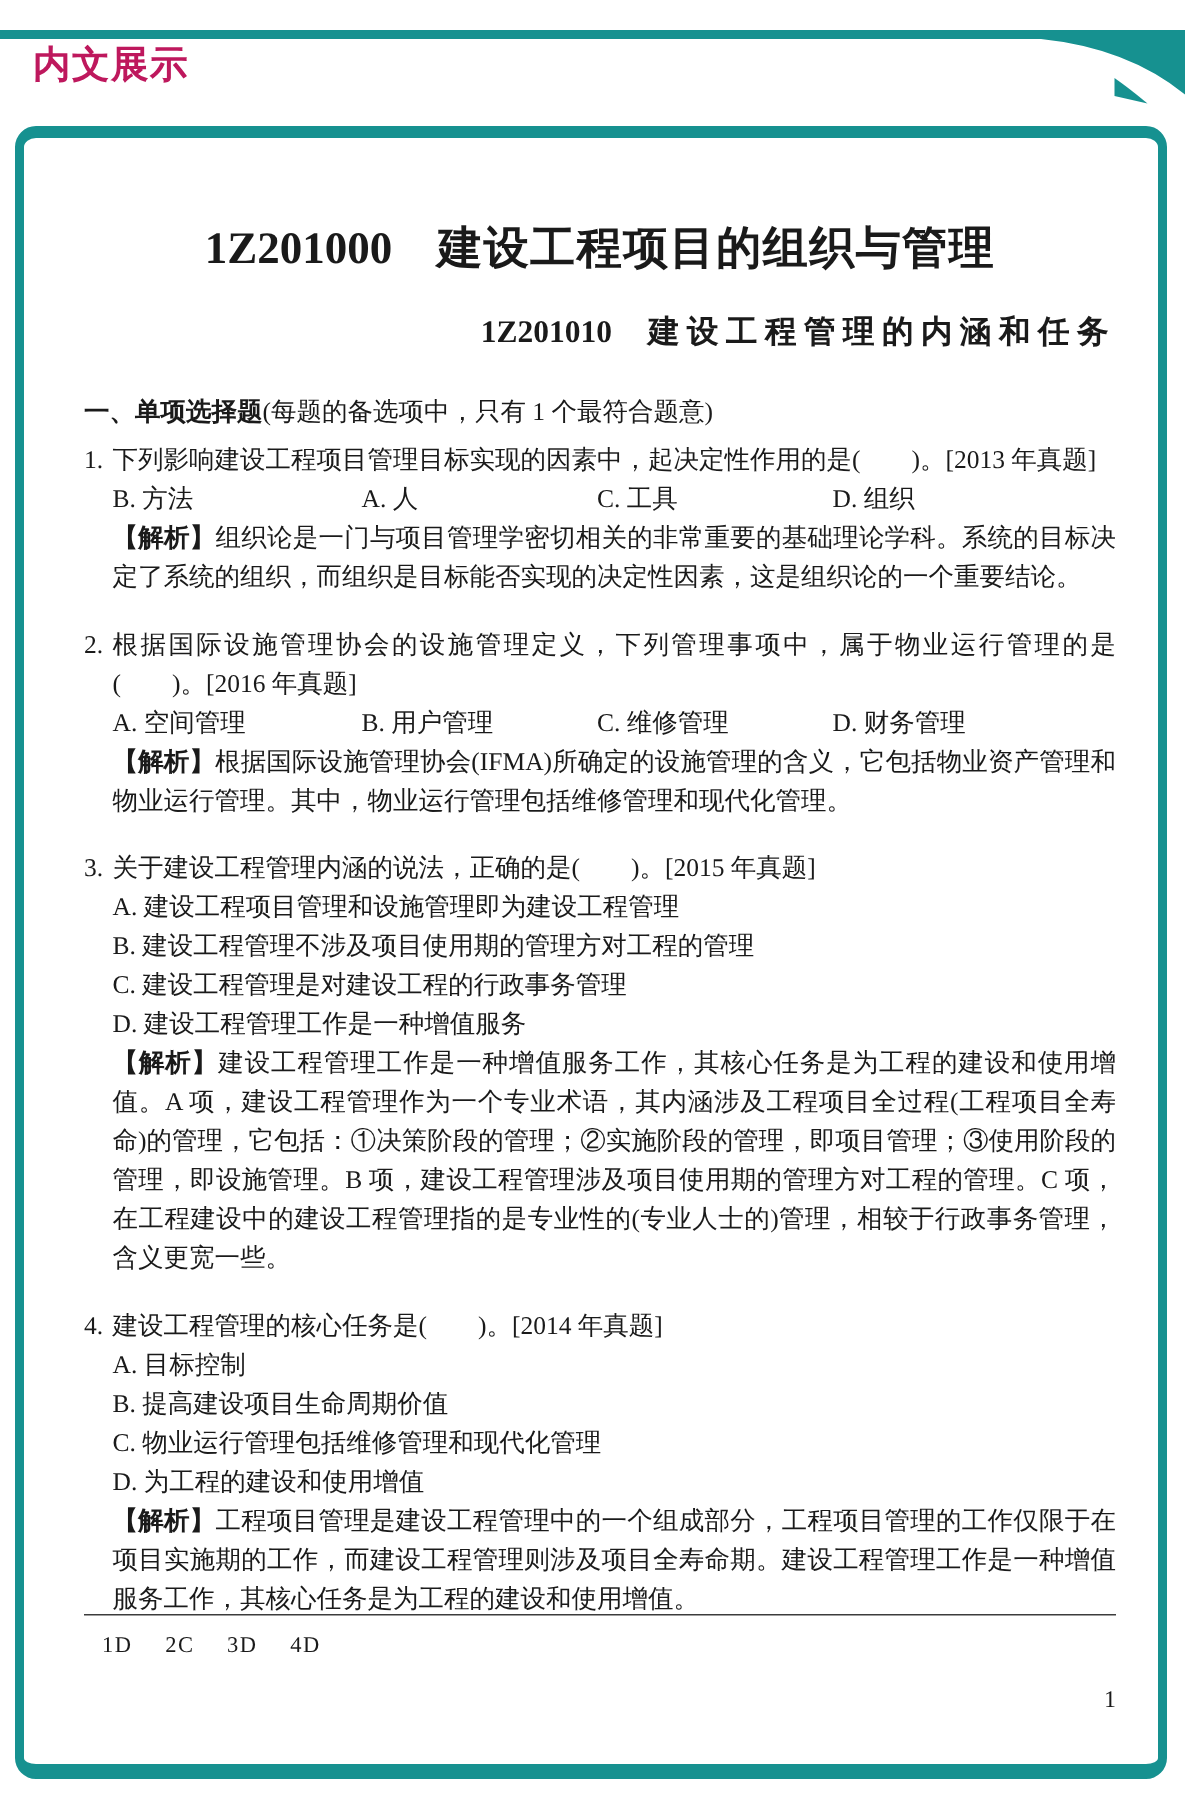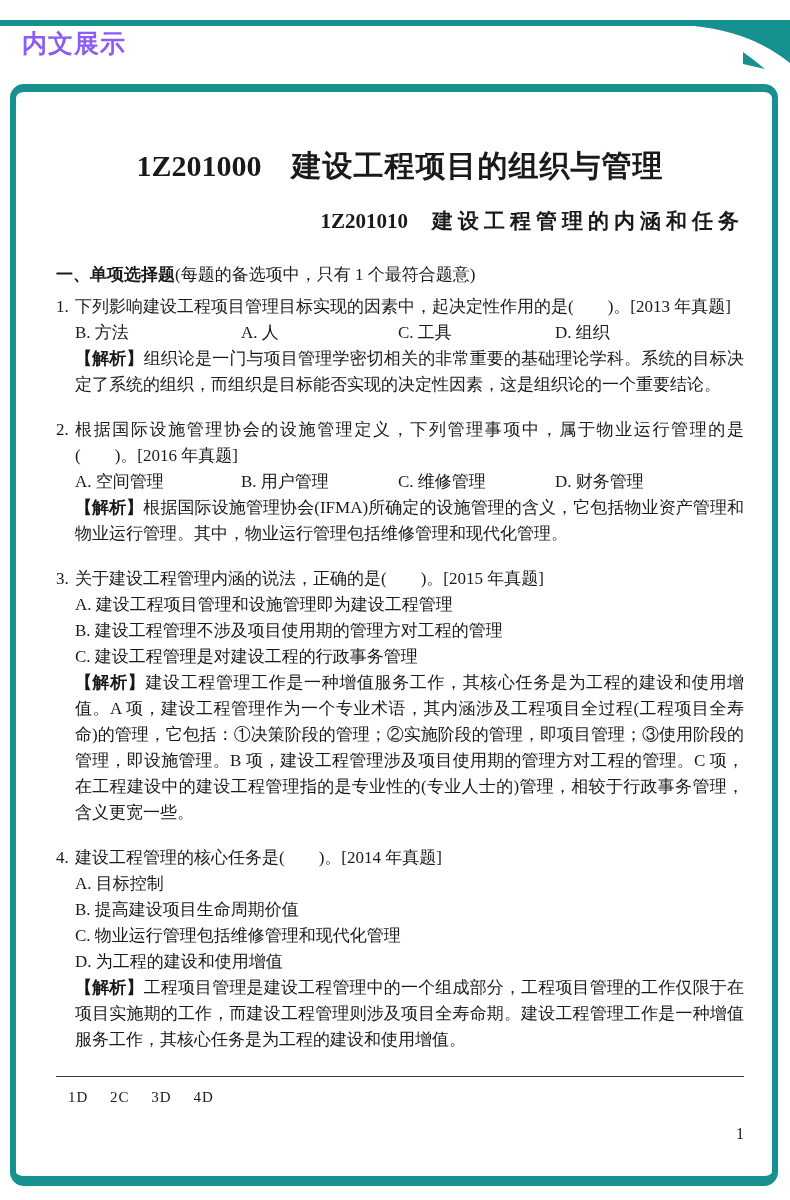--- a/index.html
+++ b/index.html
@@ -19,21 +19,21 @@
     width: 100%; height: 6px;
     background: #169190;
   }
   .banner-label {
     position: absolute;
     top: 29px; left: 22px;
     font-family: "Liberation Sans", "DejaVu Sans", sans-serif;
     font-weight: bold;
     font-size: 25px;
     line-height: 28px;
-    color: #8b5cf6;
+    color: #be185d;
     letter-spacing: 1px;
   }
   .corner-ribbon {
     position: absolute;
     top: 19px; right: 0;
     width: 96px; height: 60px;
   }
   .page-box {
     position: absolute;
     left: 10px; top: 84px;
@@ -181,20 +181,21 @@
 
       <div class="question">
         <div class="q-line">
           <span class="q-num">3.</span>
           <span class="q-text">关于建设工程管理内涵的说法，正确的是(　　)。[2015 年真题]</span>
         </div>
         <div class="options-stacked">
           <span class="option">A. 建设工程项目管理和设施管理即为建设工程管理</span>
           <span class="option">B. 建设工程管理不涉及项目使用期的管理方对工程的管理</span>
           <span class="option">C. 建设工程管理是对建设工程的行政事务管理</span>
+          <span class="option">D. 建设工程管理工作是一种增值服务</span>
         </div>
         <div class="analysis">
           <span class="label">【解析】</span><span>建设工程管理工作是一种增值服务工作，其核心任务是为工程的建设和使用增值。A 项，建设工程管理作为一个专业术语，其内涵涉及工程项目全过程(工程项目全寿命)的管理，它包括：①决策阶段的管理；②实施阶段的管理，即项目管理；③使用阶段的管理，即设施管理。B 项，建设工程管理涉及项目使用期的管理方对工程的管理。C 项，在工程建设中的建设工程管理指的是专业性的(专业人士的)管理，相较于行政事务管理，含义更宽一些。</span>
         </div>
       </div>
 
       <div class="question">
         <div class="q-line">
           <span class="q-num">4.</span>
           <span class="q-text">建设工程管理的核心任务是(　　)。[2014 年真题]</span>

